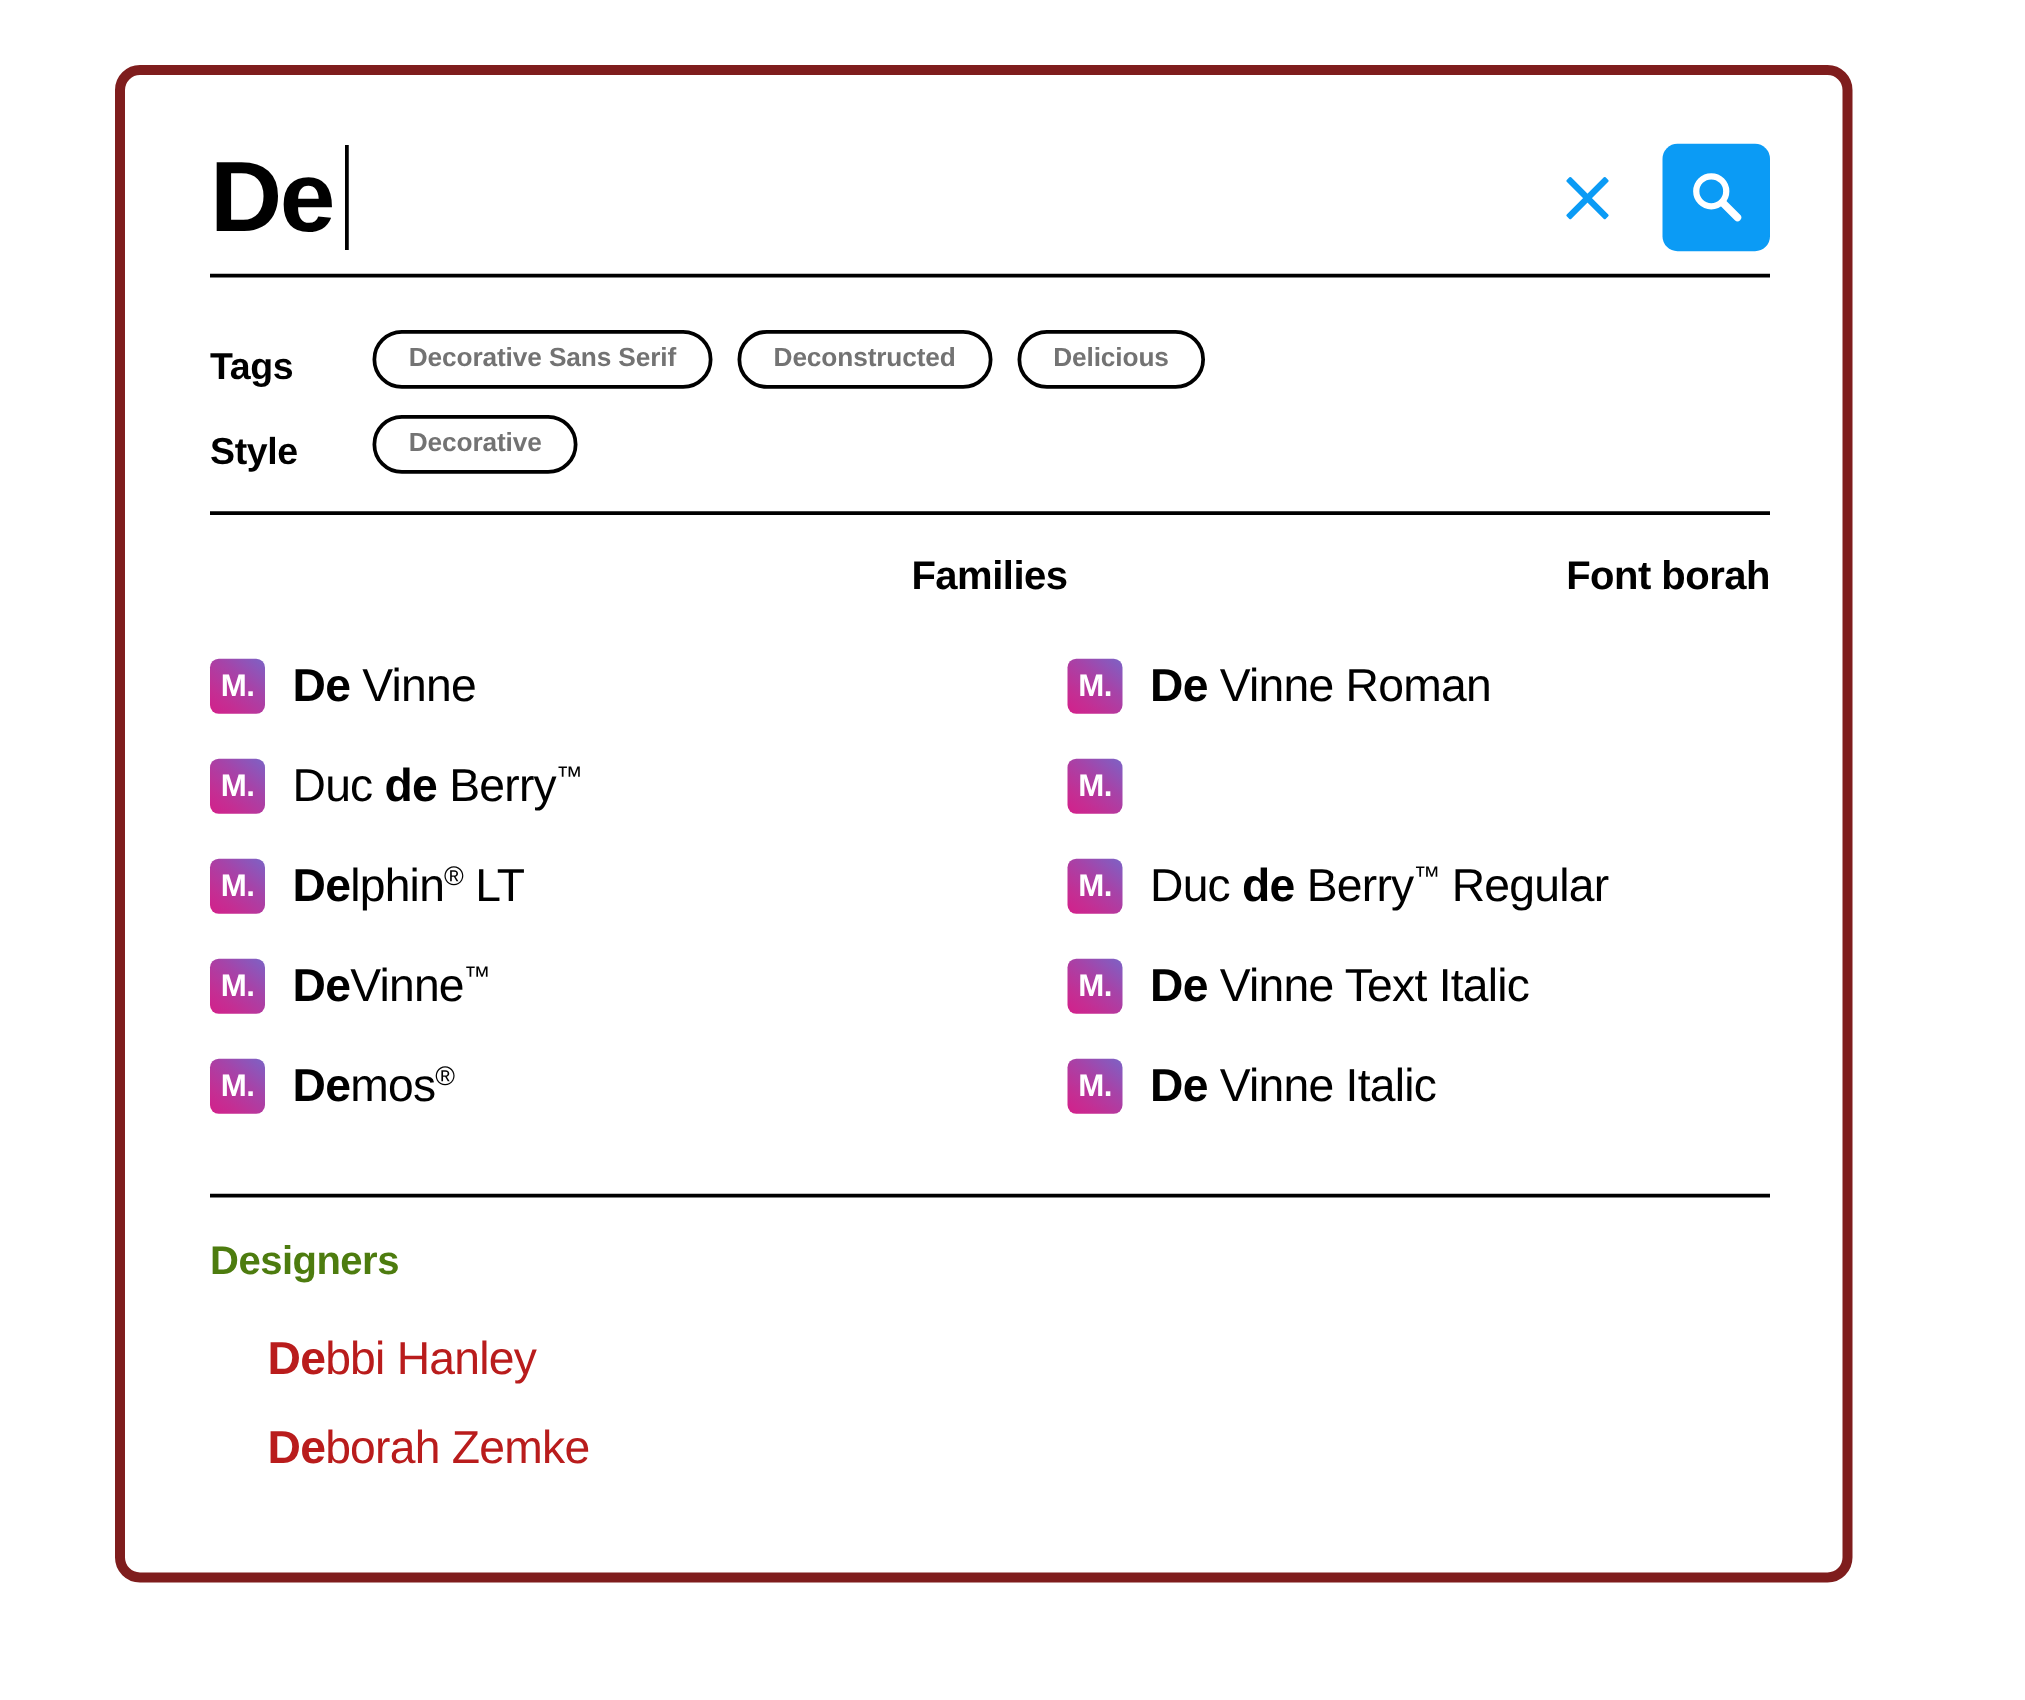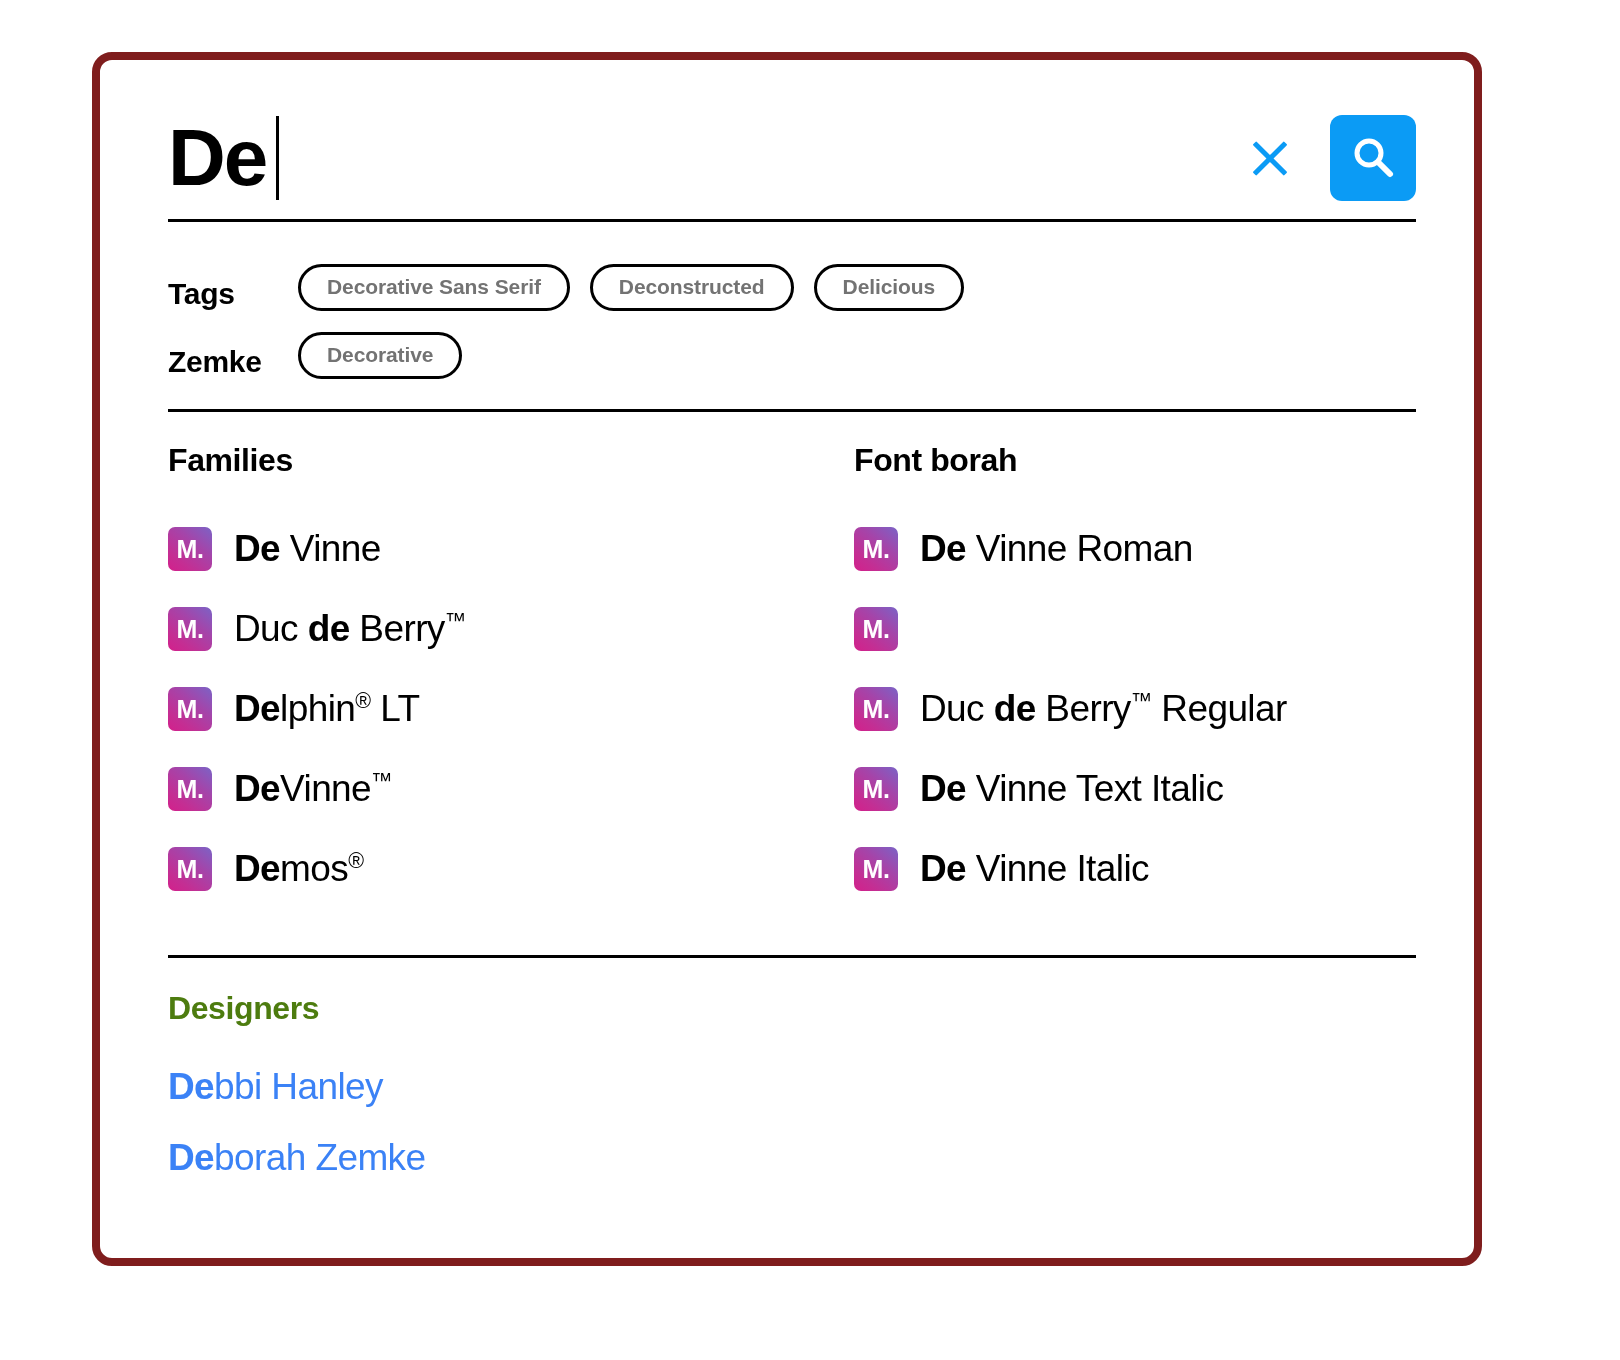--- a/index.html
+++ b/index.html
@@ -175,20 +175,21 @@
 
   .col { width: 686px; }
   .col.right { width: 562px; }
 
   .col-title {
     font-size: 32px;
     font-weight: bold;
     color: #000;
     letter-spacing: -0.4px;
     margin-bottom: 30px;
+    text-align: right;
   }
 
   .flist { display: block; }
 
   .fitem {
     display: flex;
     align-items: center;
     height: 80px;
     cursor: pointer;
   }
@@ -229,25 +230,26 @@
   .designers-title {
     font-size: 32px;
     font-weight: bold;
     color: #4d7c0f;
     letter-spacing: -0.4px;
     margin-bottom: 24px;
   }
 
   .dname {
     font-size: 37px;
-    color: #3b82f6;
+    color: #b91c1c;
     letter-spacing: -0.6px;
     line-height: 71px;
     white-space: nowrap;
     cursor: pointer;
+    margin-left: 46px;
   }
   .dname b { font-weight: bold; }
 
   sup.mark {
     font-size: 0.58em;
     vertical-align: super;
     line-height: 0;
   }
 </style>
 </head>
@@ -279,21 +281,21 @@
     <div class="meta">
       <div class="meta-row">
         <div class="meta-label">Tags</div>
         <div class="chips">
           <div class="chip">Decorative Sans Serif</div>
           <div class="chip">Deconstructed</div>
           <div class="chip">Delicious</div>
         </div>
       </div>
       <div class="meta-row">
-        <div class="meta-label">Zemke</div>
+        <div class="meta-label">Style</div>
         <div class="chips">
           <div class="chip">Decorative</div>
         </div>
       </div>
     </div>
 
     <div class="divider d2"></div>
 
     <div class="columns">
       <div class="col">

